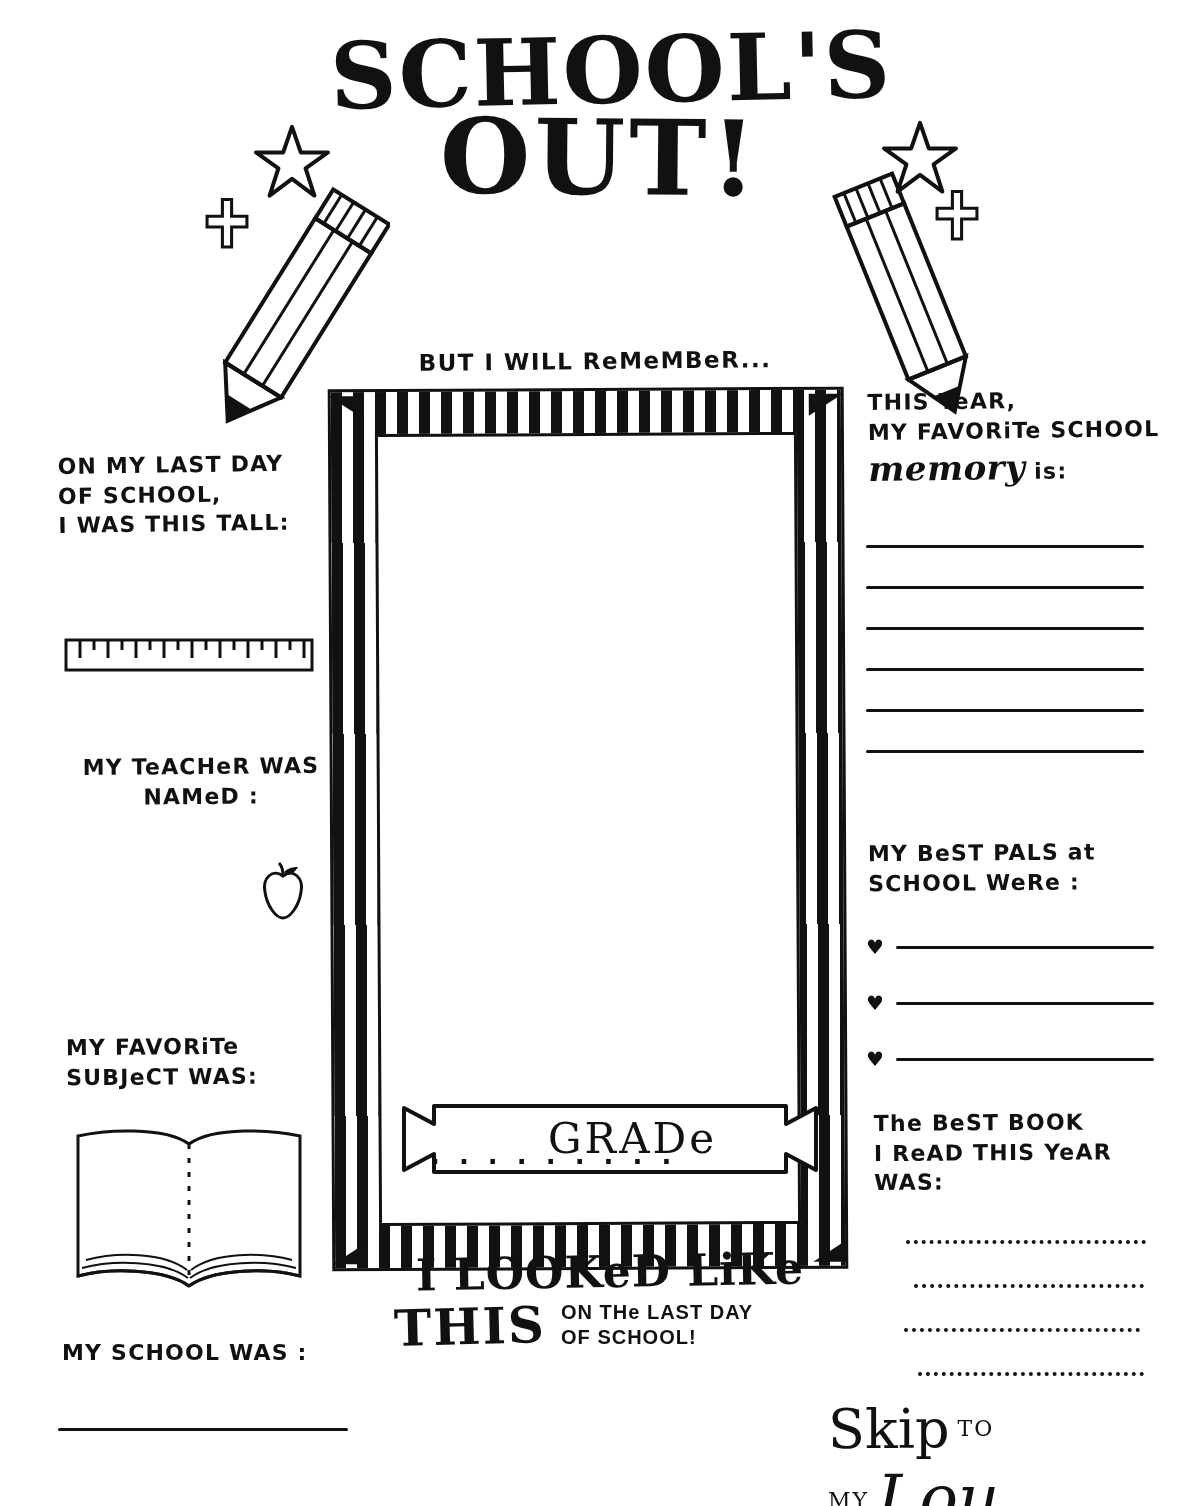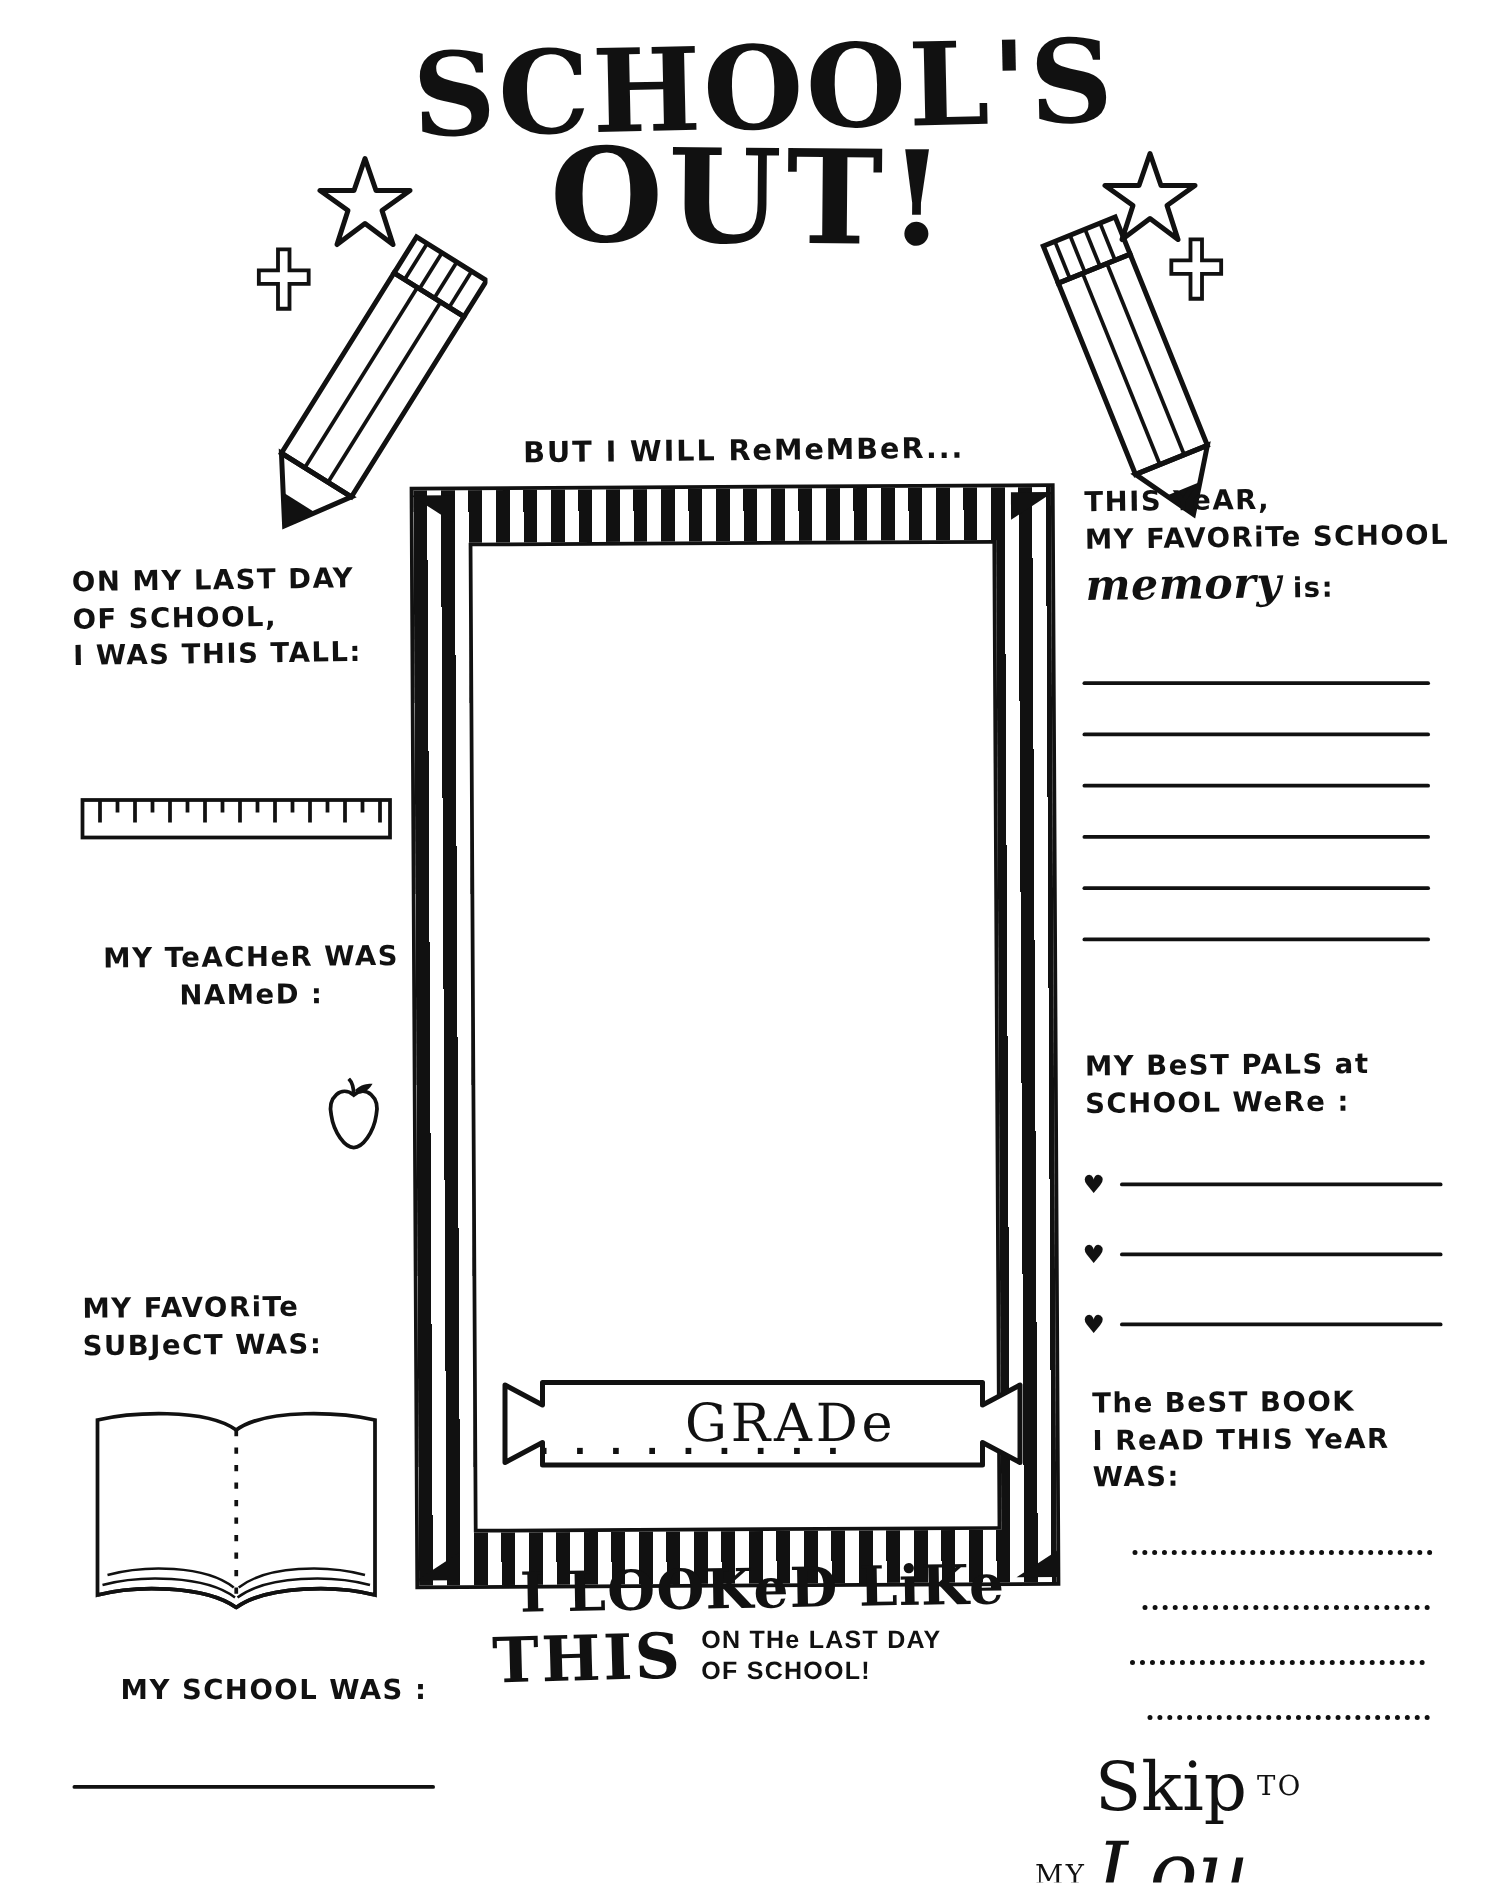--- a/index.html
+++ b/index.html
@@ -161,21 +161,21 @@
     line-height: 1.35;
     font-size: 22px;
   }
   .l-height { position: absolute; left: 58px; top: 450px; width: 280px; transform: rotate(-0.8deg); }
   .ruler { position: absolute; left: 64px; top: 636px; width: 250px; height: 38px; }
   .l-teacher { position: absolute; left: 66px; top: 752px; width: 270px; text-align: center; transform: rotate(-0.5deg);}
   .apple { position: absolute; left: 256px; top: 862px; width: 54px; height: 60px; }
   .teacher-line { position: absolute; left: 66px; top: 940px; width: 260px; font-size: 26px; letter-spacing: 4px; font-family:"DejaVu Serif", serif; }
   .l-subject { position: absolute; left: 66px; top: 1032px; width: 280px; transform: rotate(-0.5deg); }
   .book { position: absolute; left: 64px; top: 1118px; width: 250px; height: 190px; }
-  .l-school { position: absolute; left: 62px; top: 1338px; width: 280px; text-align: right; }
+  .l-school { position: absolute; left: 62px; top: 1338px; width: 280px; }
   .school-rule {
     position: absolute; left: 58px; top: 1428px; width: 290px; height: 3px;
     background: #111; border-radius: 2px;
   }
 
   
   .r-memory { position: absolute; left: 868px; top: 386px; width: 300px; transform: rotate(-0.8deg); }
   .memory-script {
     font-family: "DejaVu Serif", serif;
     font-style: italic;
@@ -221,21 +221,20 @@
     position: absolute;
     left: 828px;
     top: 1398px;
     width: 340px;
     height: 80px;
   }
   .logo-skip {
     font-family: "DejaVu Serif", serif;
     font-size: 54px;
     letter-spacing: 0px;
-    margin-left: 48px;
   }
   .logo-tomy {
     font-family: "DejaVu Serif", serif;
     font-size: 22px;
     letter-spacing: 2px;
     vertical-align: 12px;
     margin: 0 8px;
   }
   .logo-lou {
     font-family: "DejaVu Serif", serif;

